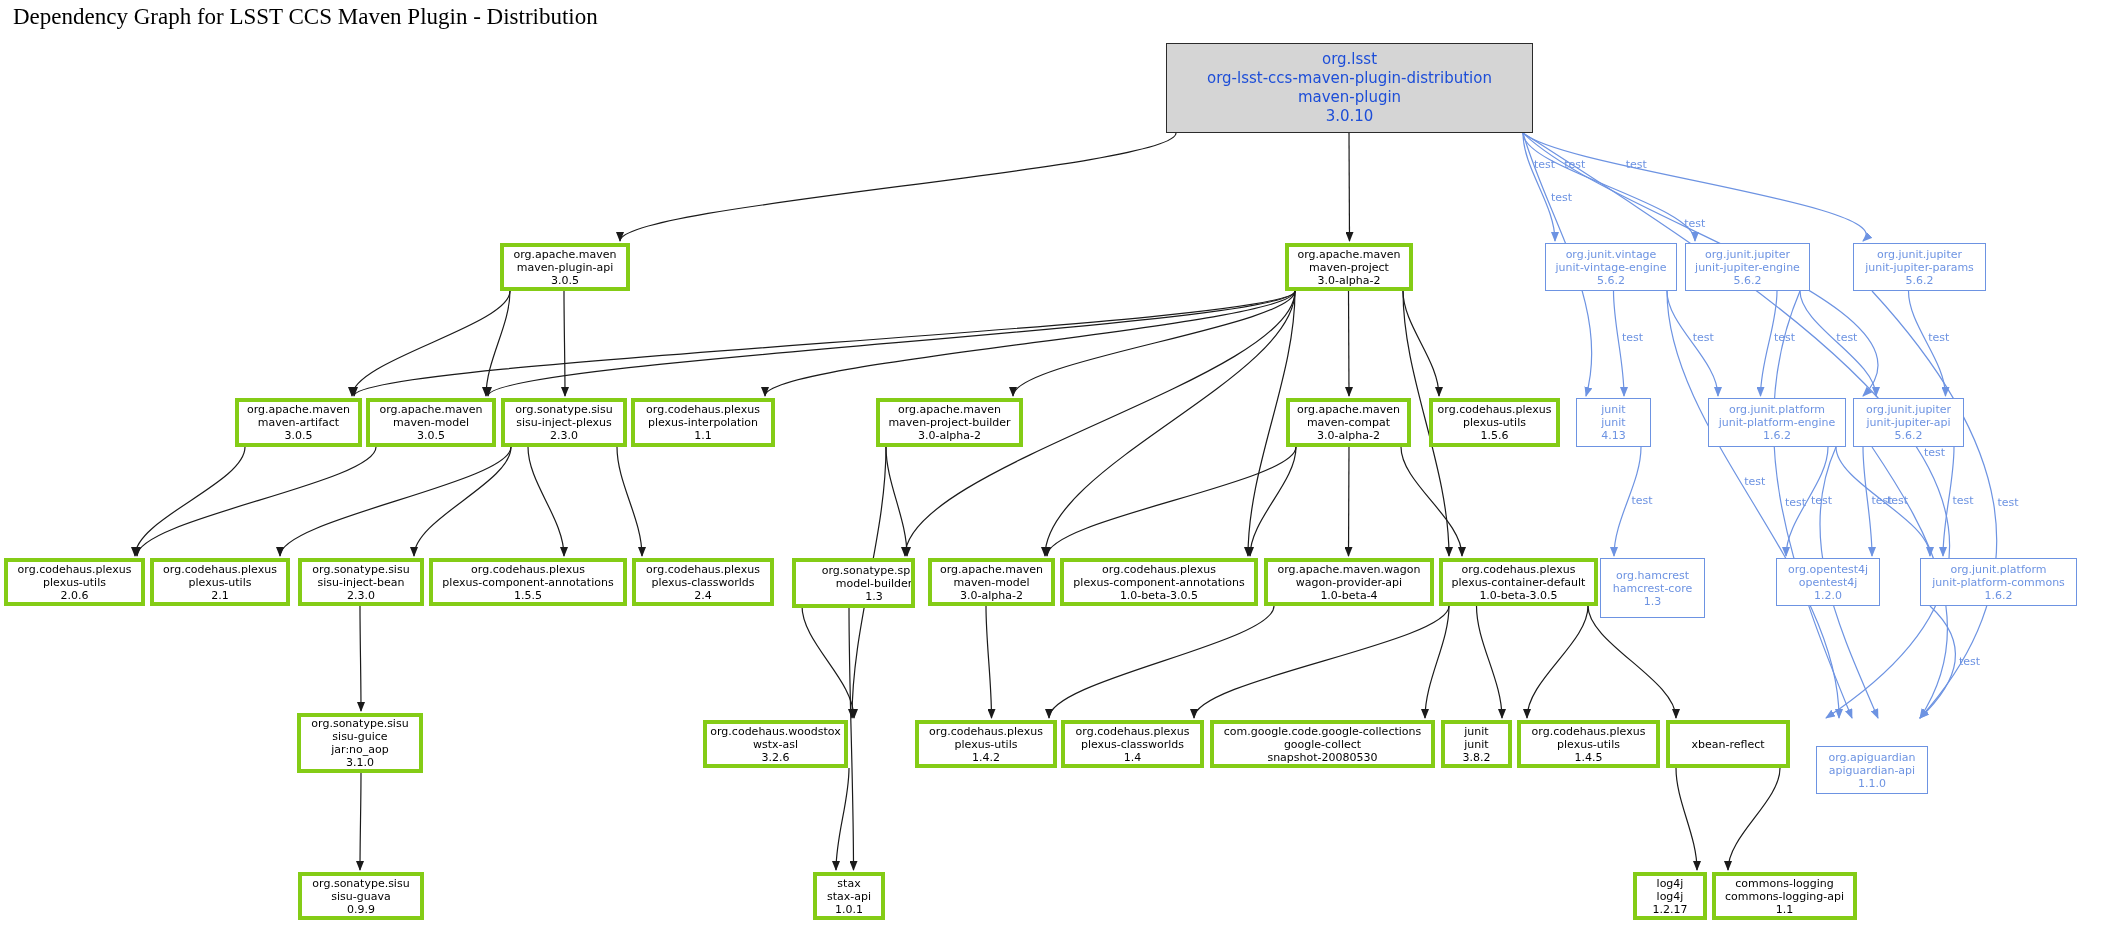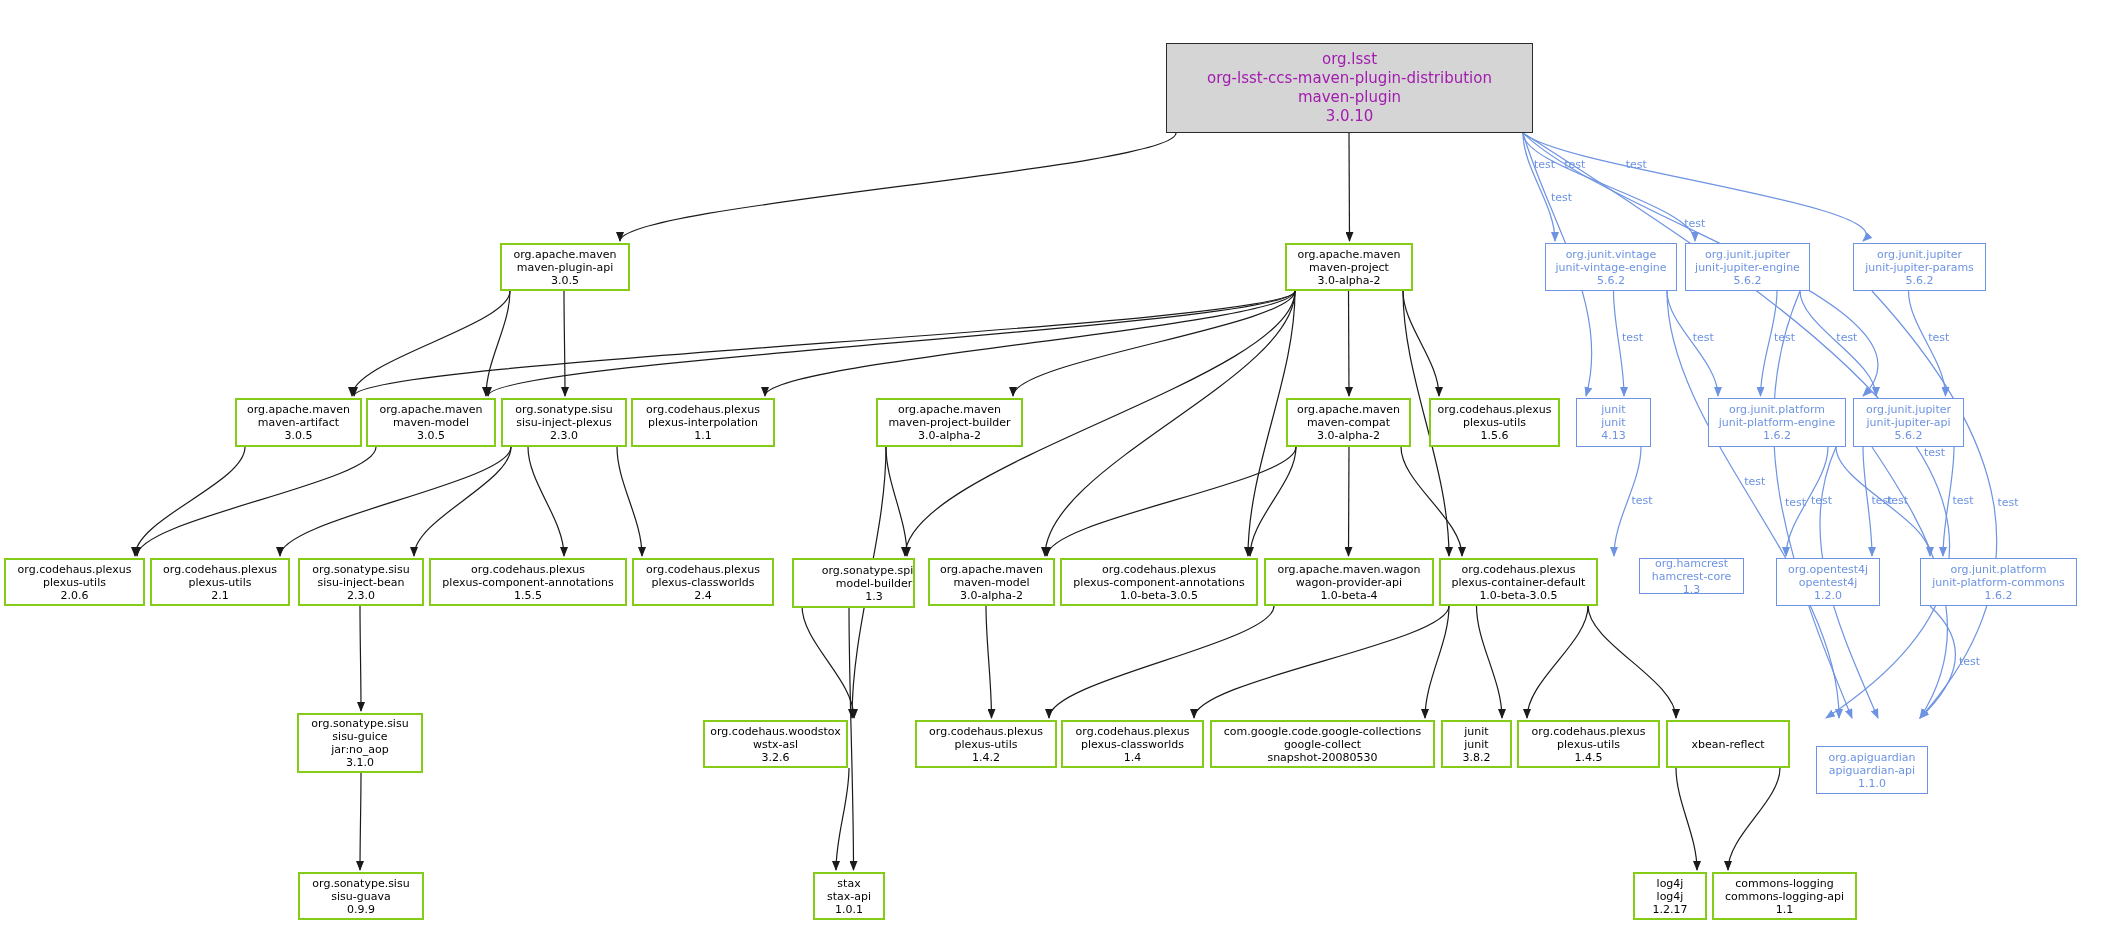--- a/index.html
+++ b/index.html
@@ -4,23 +4,23 @@
 <style>
   html,body{margin:0;padding:0;background:#ffffff;}
   #stage{position:relative;width:2119px;height:925px;background:#ffffff;overflow:hidden;
          font-family:"DejaVu Sans","Liberation Sans",sans-serif;}
   #graph-title{position:absolute;left:13px;top:4px;font-family:"Liberation Serif","DejaVu Serif",serif;
          font-size:23px;color:#000000;white-space:nowrap;}
   #edges{position:absolute;left:0;top:0;}
   .node{position:absolute;box-sizing:border-box;display:flex;flex-direction:column;
         justify-content:center;align-items:center;text-align:center;background:#ffffff;
         font-size:11px;line-height:13px;white-space:nowrap;overflow:hidden;}
-  .node.compile{border:2px solid #84cc16;color:#000000;}
+  .node.compile{border:4px solid #84cc16;color:#000000;}
   .node.test{border:1px solid #6d93e2;color:#6d93e2;}
-  .node.root{border:1px solid #2b2b2b;color:#a21caf;background:#d5d5d5;
+  .node.root{border:1px solid #2b2b2b;color:#1d4ed8;background:#d5d5d5;
         font-size:15px;line-height:19px;}
   .edge-label{font-size:11px;fill:#6d93e2;}
 </style>
 </head>
 <body>
 
 <div id="stage">
   <svg id="edges" width="2119" height="925">
     <defs>
       <marker id="arrow-black" markerWidth="10" markerHeight="8" refX="9" refY="4" orient="auto" markerUnits="userSpaceOnUse">
@@ -245,21 +245,21 @@
       <div class="node compile" style="left: 1264px; top: 558px; width: 170px; height: 48px;">
         <div>org.apache.maven.wagon</div>
         <div>wagon-provider-api</div>
         <div>1.0-beta-4</div>
       </div>
       <div class="node compile" style="left: 1439px; top: 558px; width: 159px; height: 48px;">
         <div>org.codehaus.plexus</div>
         <div>plexus-container-default</div>
         <div>1.0-beta-3.0.5</div>
       </div>
-      <div class="node test" style="left: 1600px; top: 558px; width: 105px; height: 36px; margin-left: 39px;">
+      <div class="node test" style="left: 1600px; top: 558px; width: 105px; height: 60px;">
         <div>org.hamcrest</div>
         <div>hamcrest-core</div>
         <div>1.3</div>
       </div>
       <div class="node test" style="left: 1776px; top: 558px; width: 104px; height: 48px;">
         <div>org.opentest4j</div>
         <div>opentest4j</div>
         <div>1.2.0</div>
       </div>
       <div class="node test" style="left: 1920px; top: 558px; width: 157px; height: 48px;">
@@ -327,13 +327,14 @@
         <div>log4j</div>
         <div>log4j</div>
         <div>1.2.17</div>
       </div>
       <div class="node compile" style="left: 1712px; top: 872px; width: 145px; height: 48px;">
         <div>commons-logging</div>
         <div>commons-logging-api</div>
         <div>1.1</div>
       </div>
     </div>
+  <div id="graph-title">Dependency Graph for LSST CCS Maven Plugin - Distribution</div>
 </div>
 
 </body></html>

